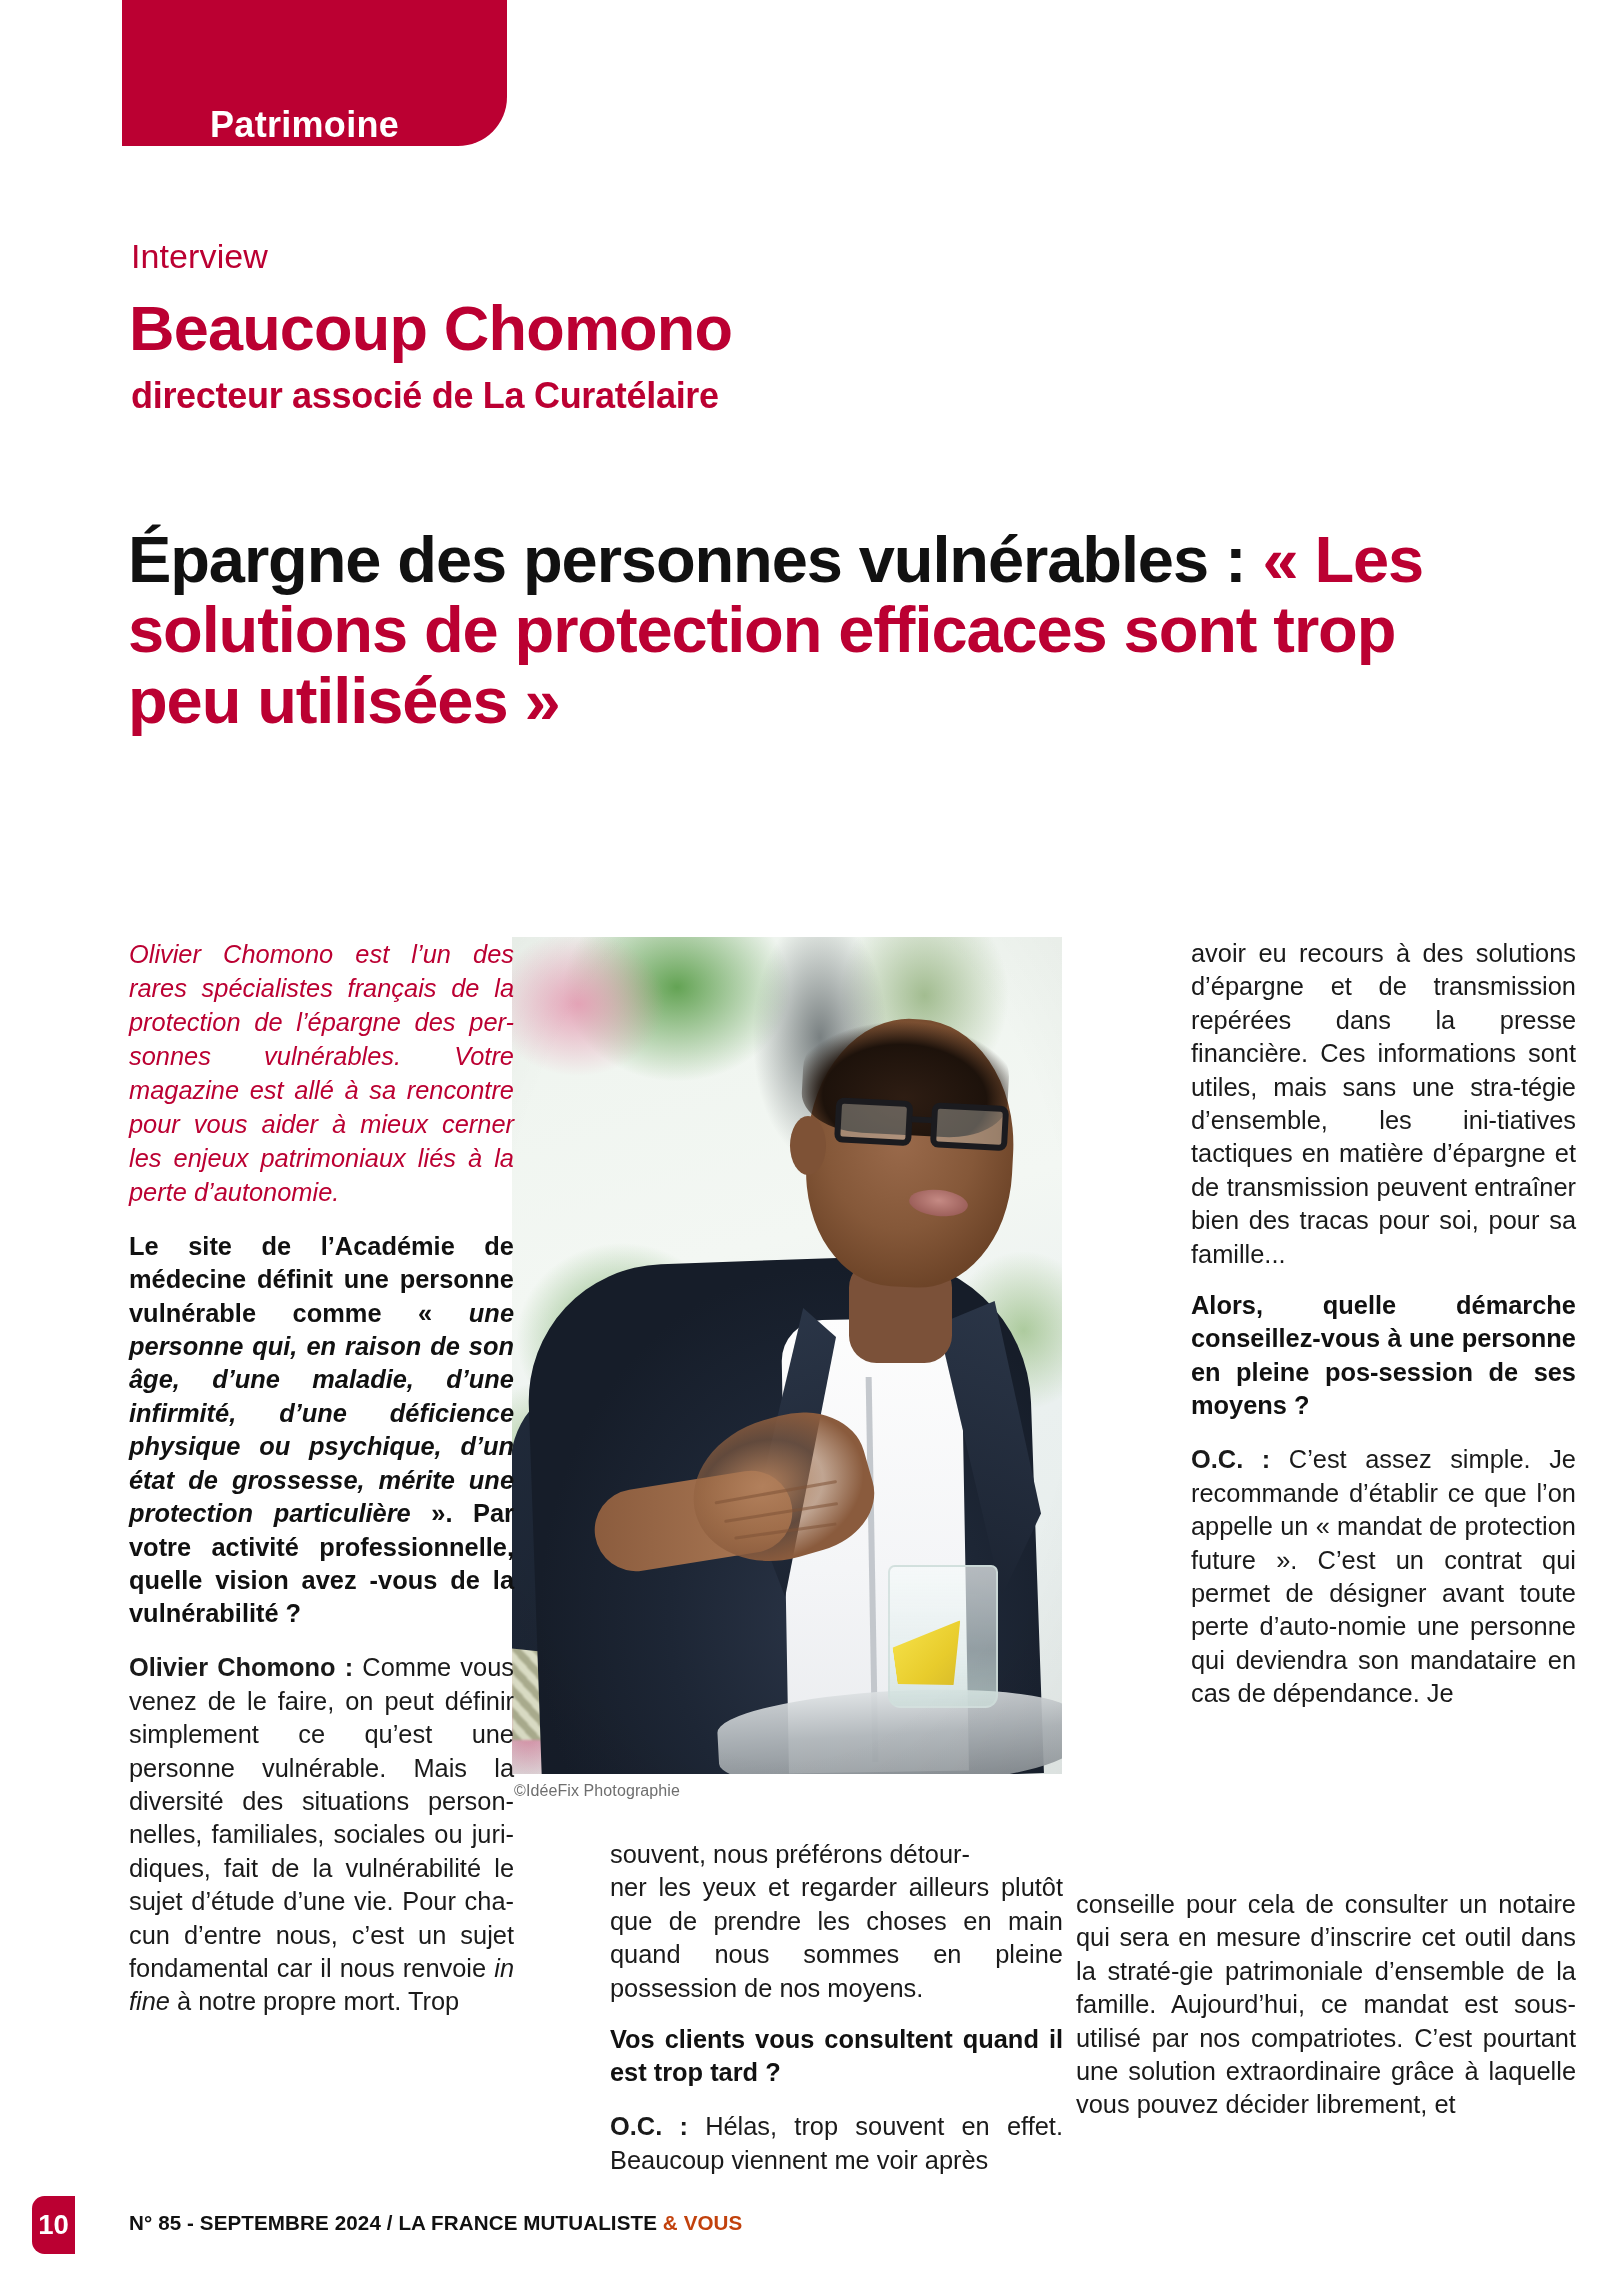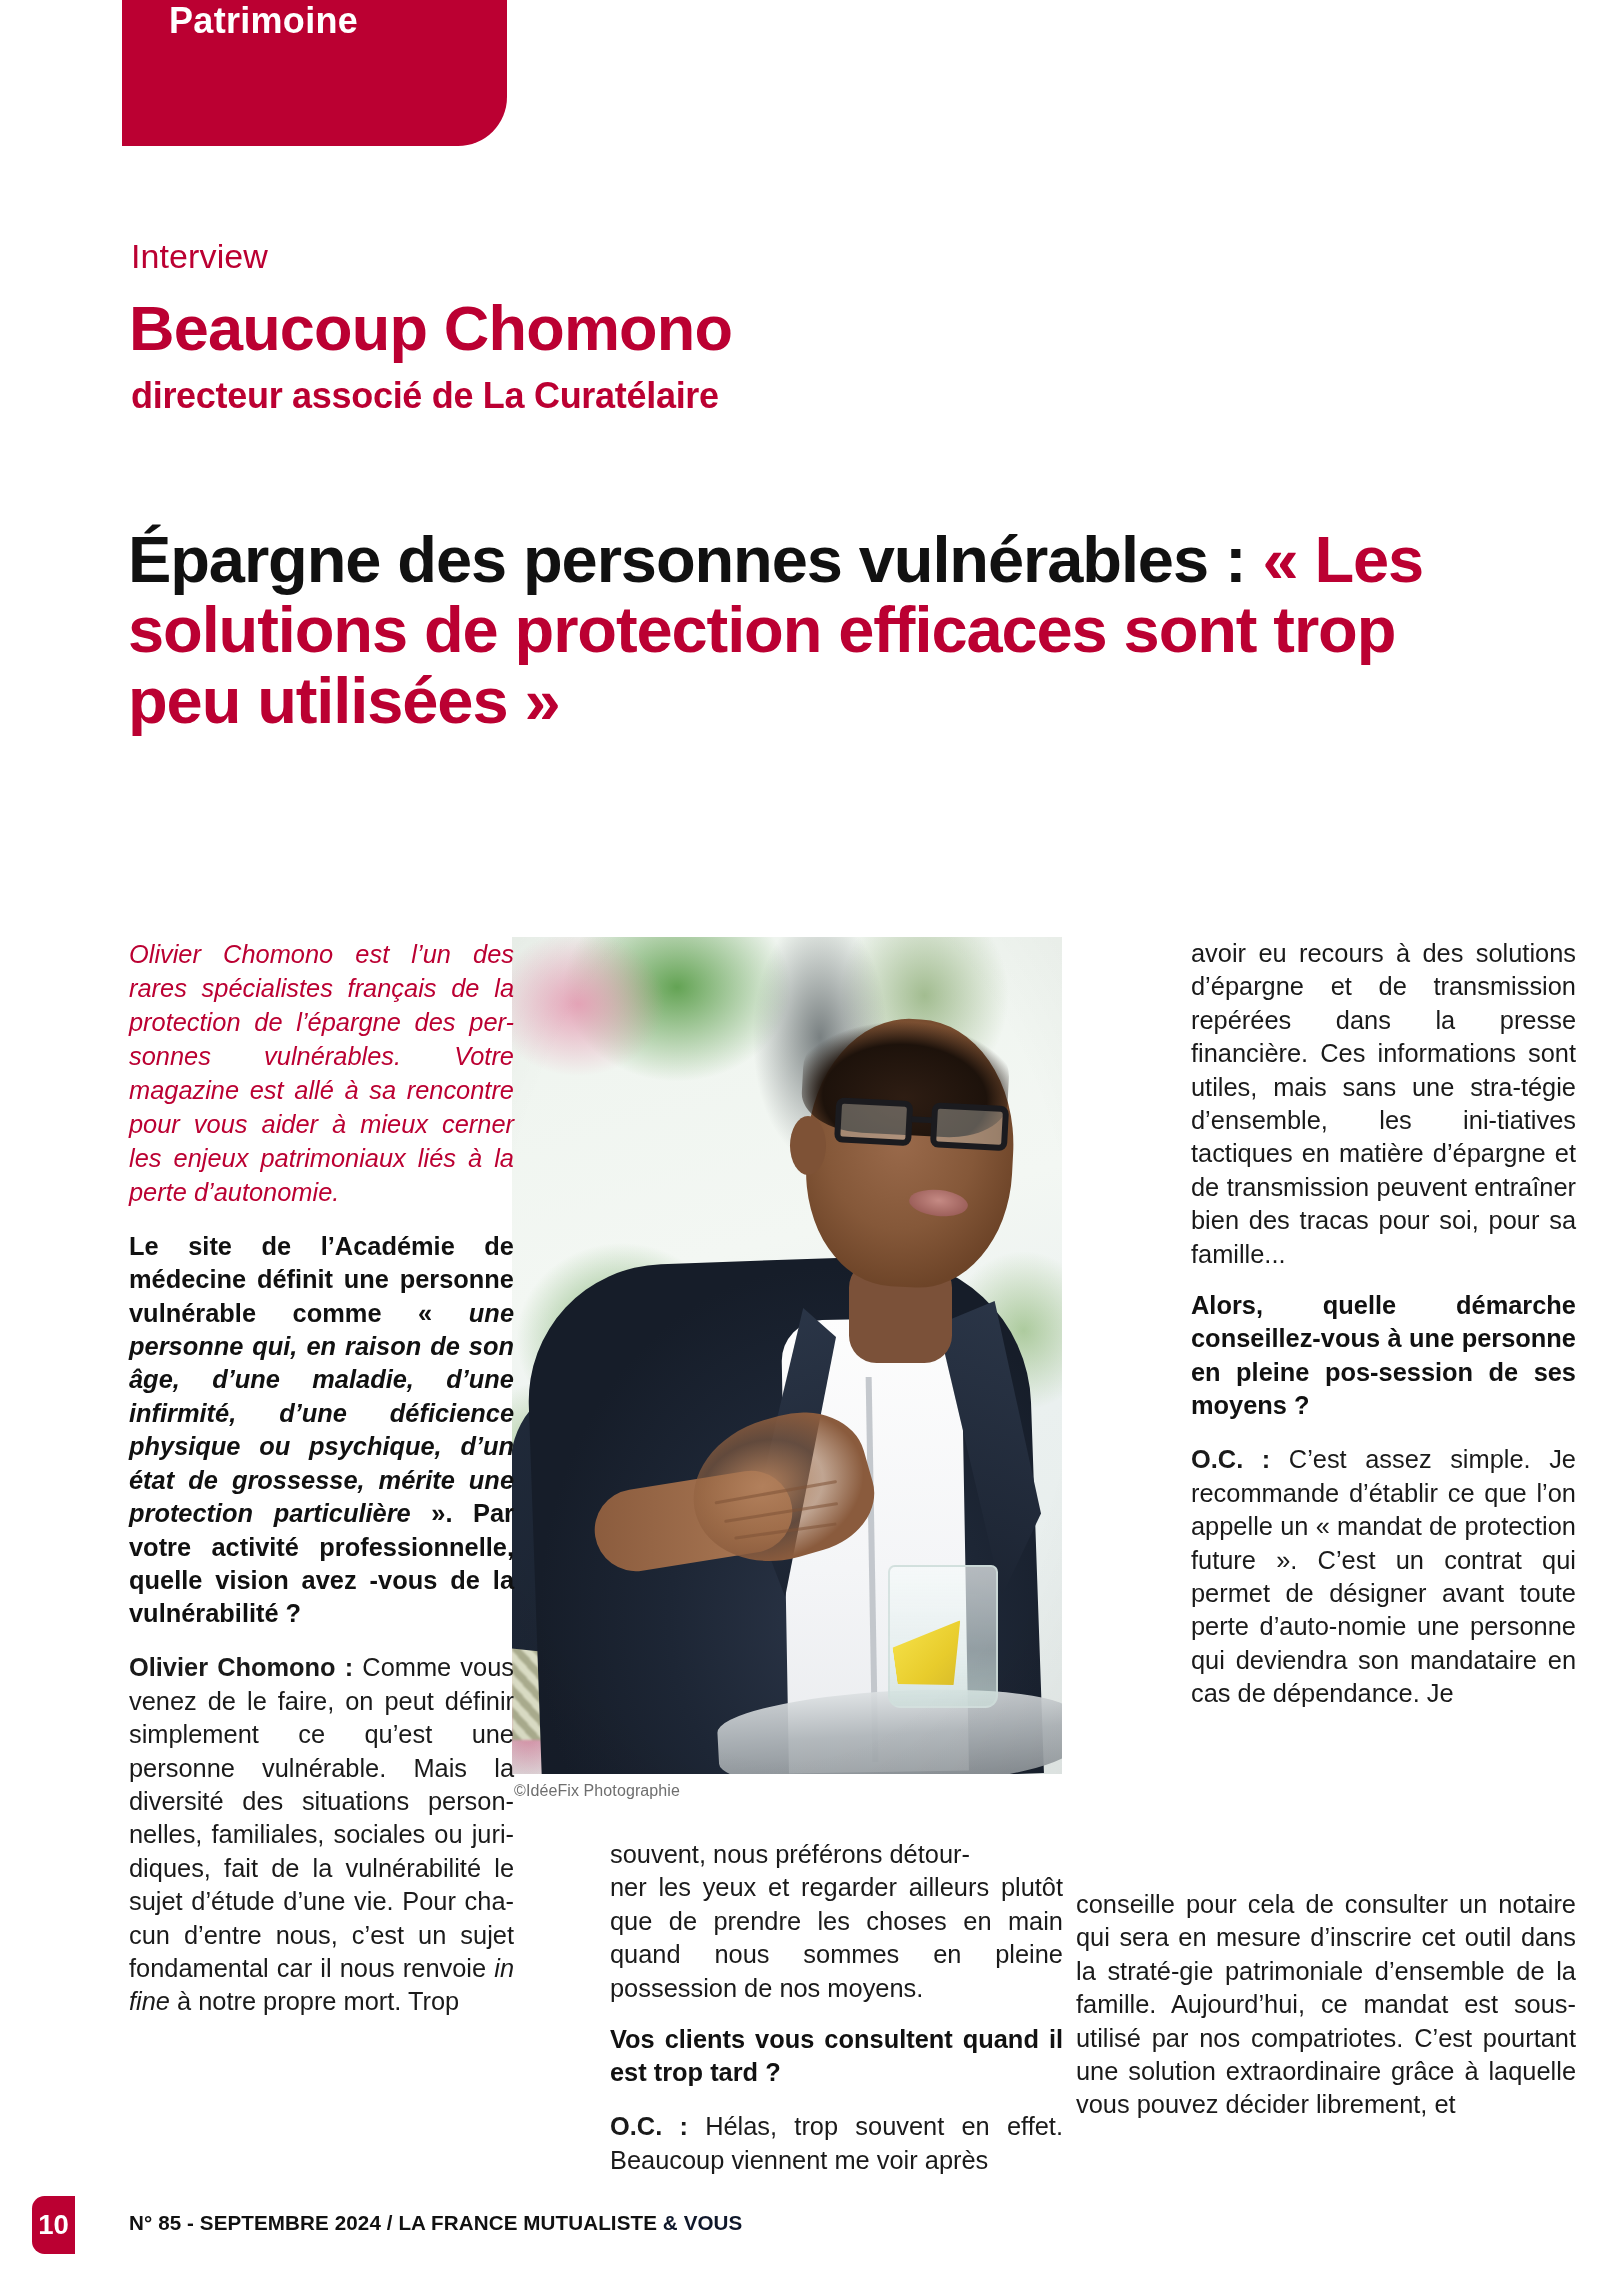--- a/index.html
+++ b/index.html
@@ -19,22 +19,22 @@
   
   .cat-tab {
     position: absolute;
     left: 122px;
     top: 0;
     width: 385px;
     height: 146px;
     background: #bb0032;
     border-bottom-right-radius: 49px;
     display: flex;
-    align-items: flex-start;
-    padding-left: 47px;
+    align-items: flex-end;
+    padding-left: 88px;
     box-sizing: border-box;
   }
   .cat-tab-label {
     color: #ffffff;
     font-size: 36px;
     font-weight: 700;
     letter-spacing: 0.3px;
   }
 
   
@@ -309,21 +309,21 @@
   .footer-line {
     position: absolute;
     left: 129px;
     top: 2211px;
     font-size: 20.6px;
     font-weight: 700;
     letter-spacing: 0.1px;
     color: #111111;
     white-space: nowrap;
   }
-  .footer-line .f-red { color: #0f172a; }
+  .footer-line .f-red { color: #c2410c; }
 </style>
 </head>
 <body>
 
 <div class="cat-tab">
   <span class="cat-tab-label">Patrimoine</span>
 </div>
 
 <div class="kicker">Interview</div>
 <div class="person-name">Beaucoup Chomono</div>

